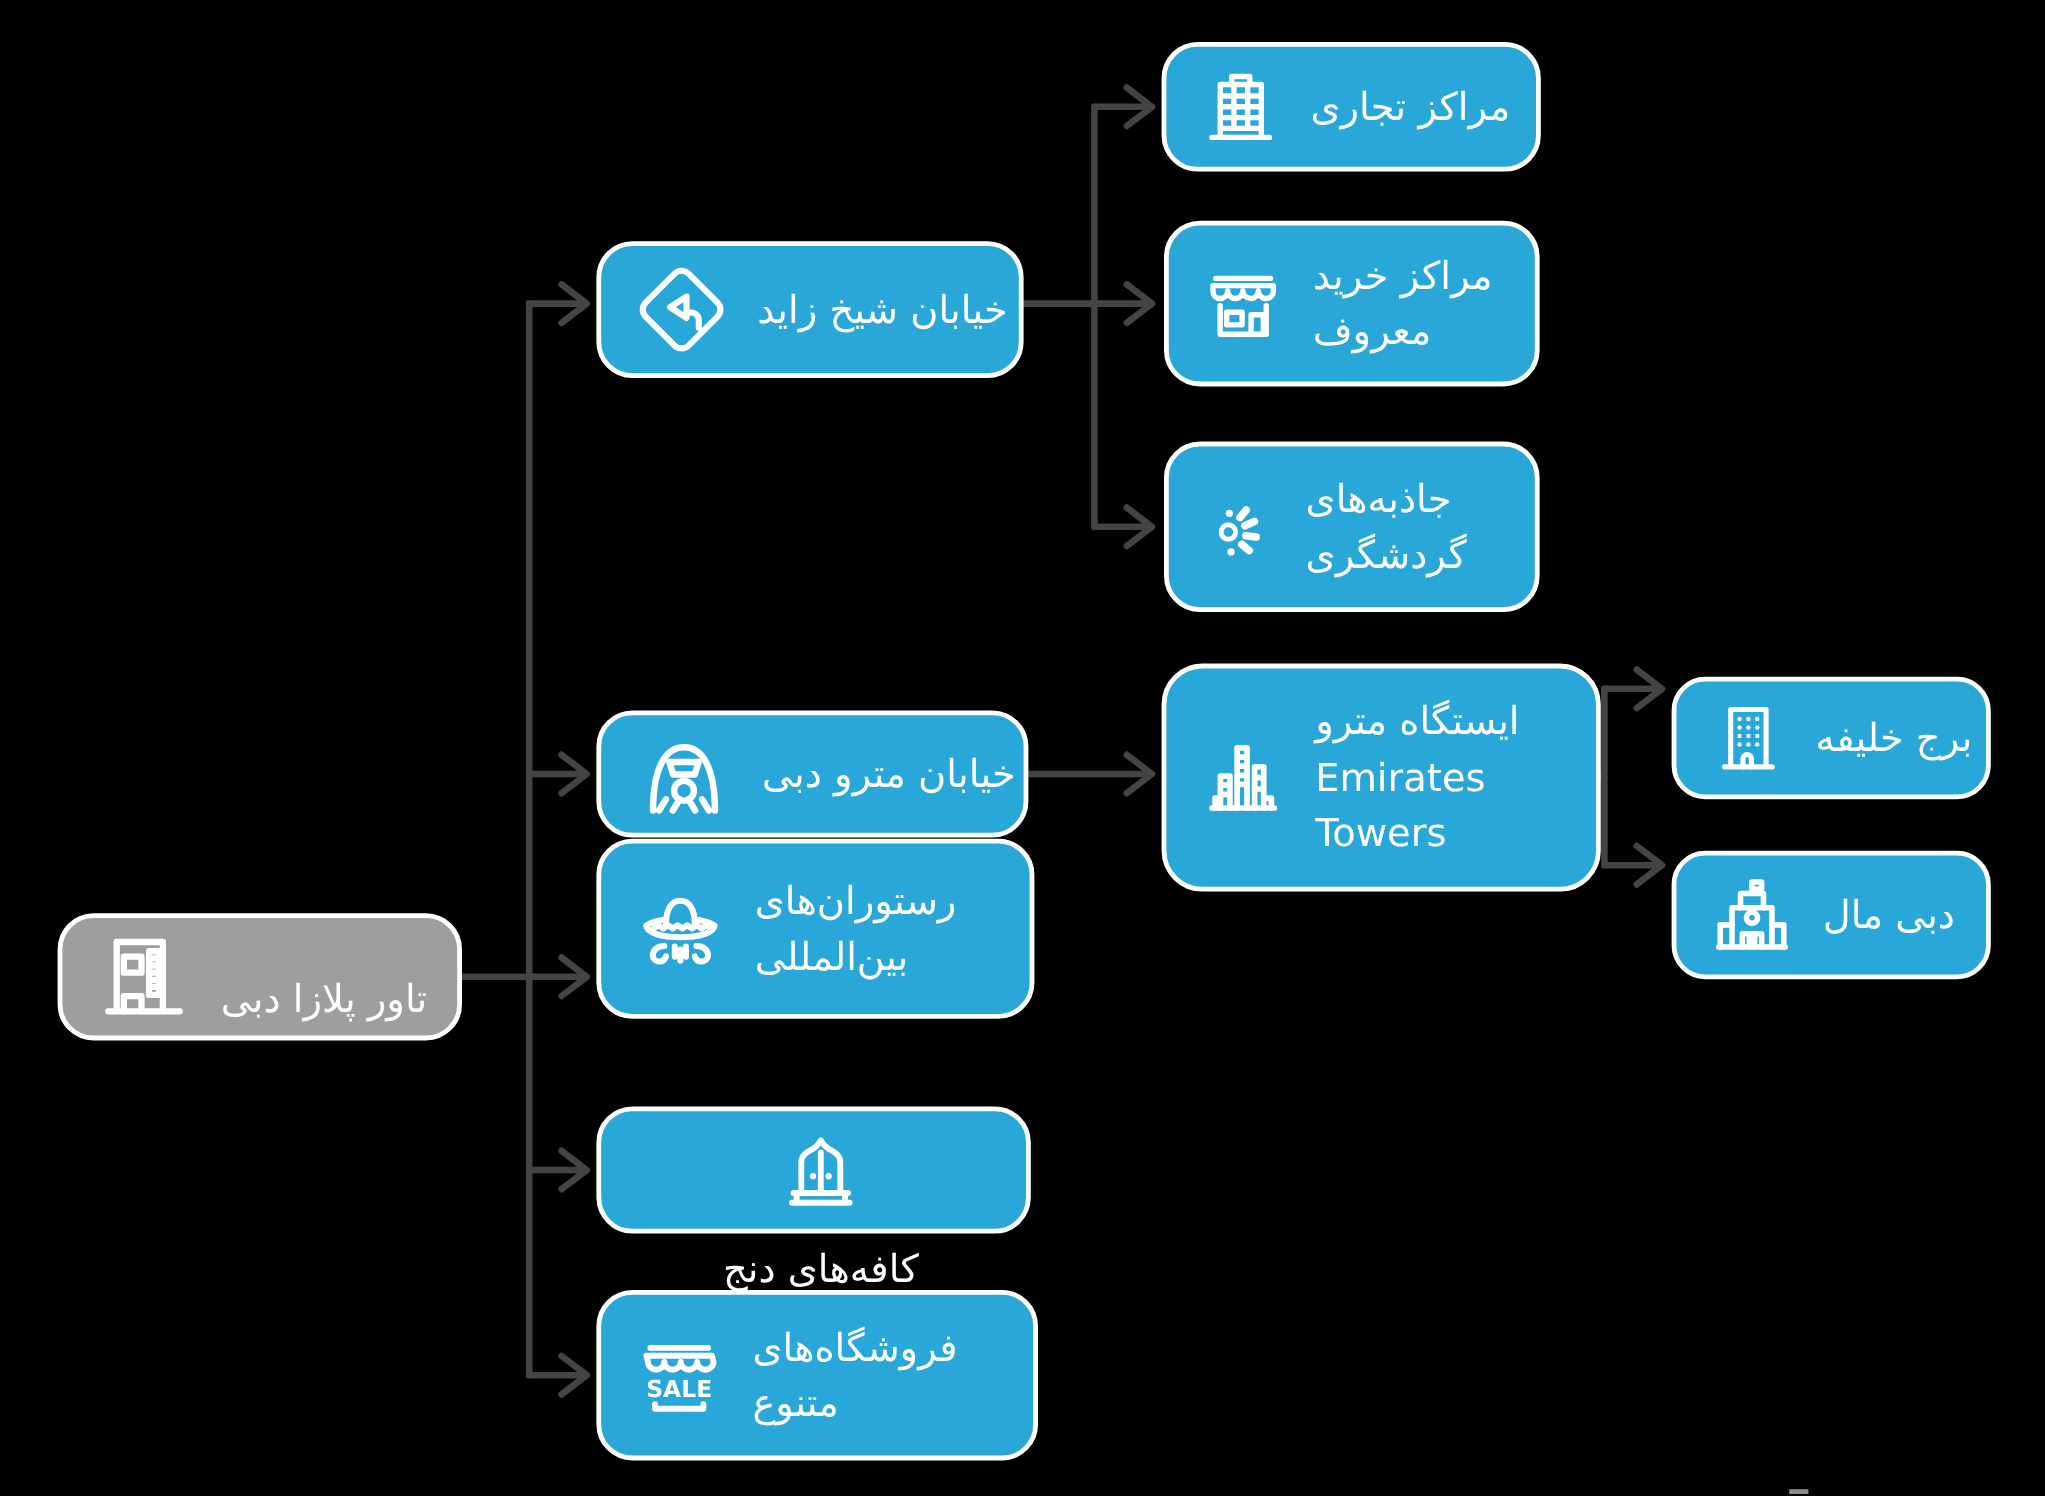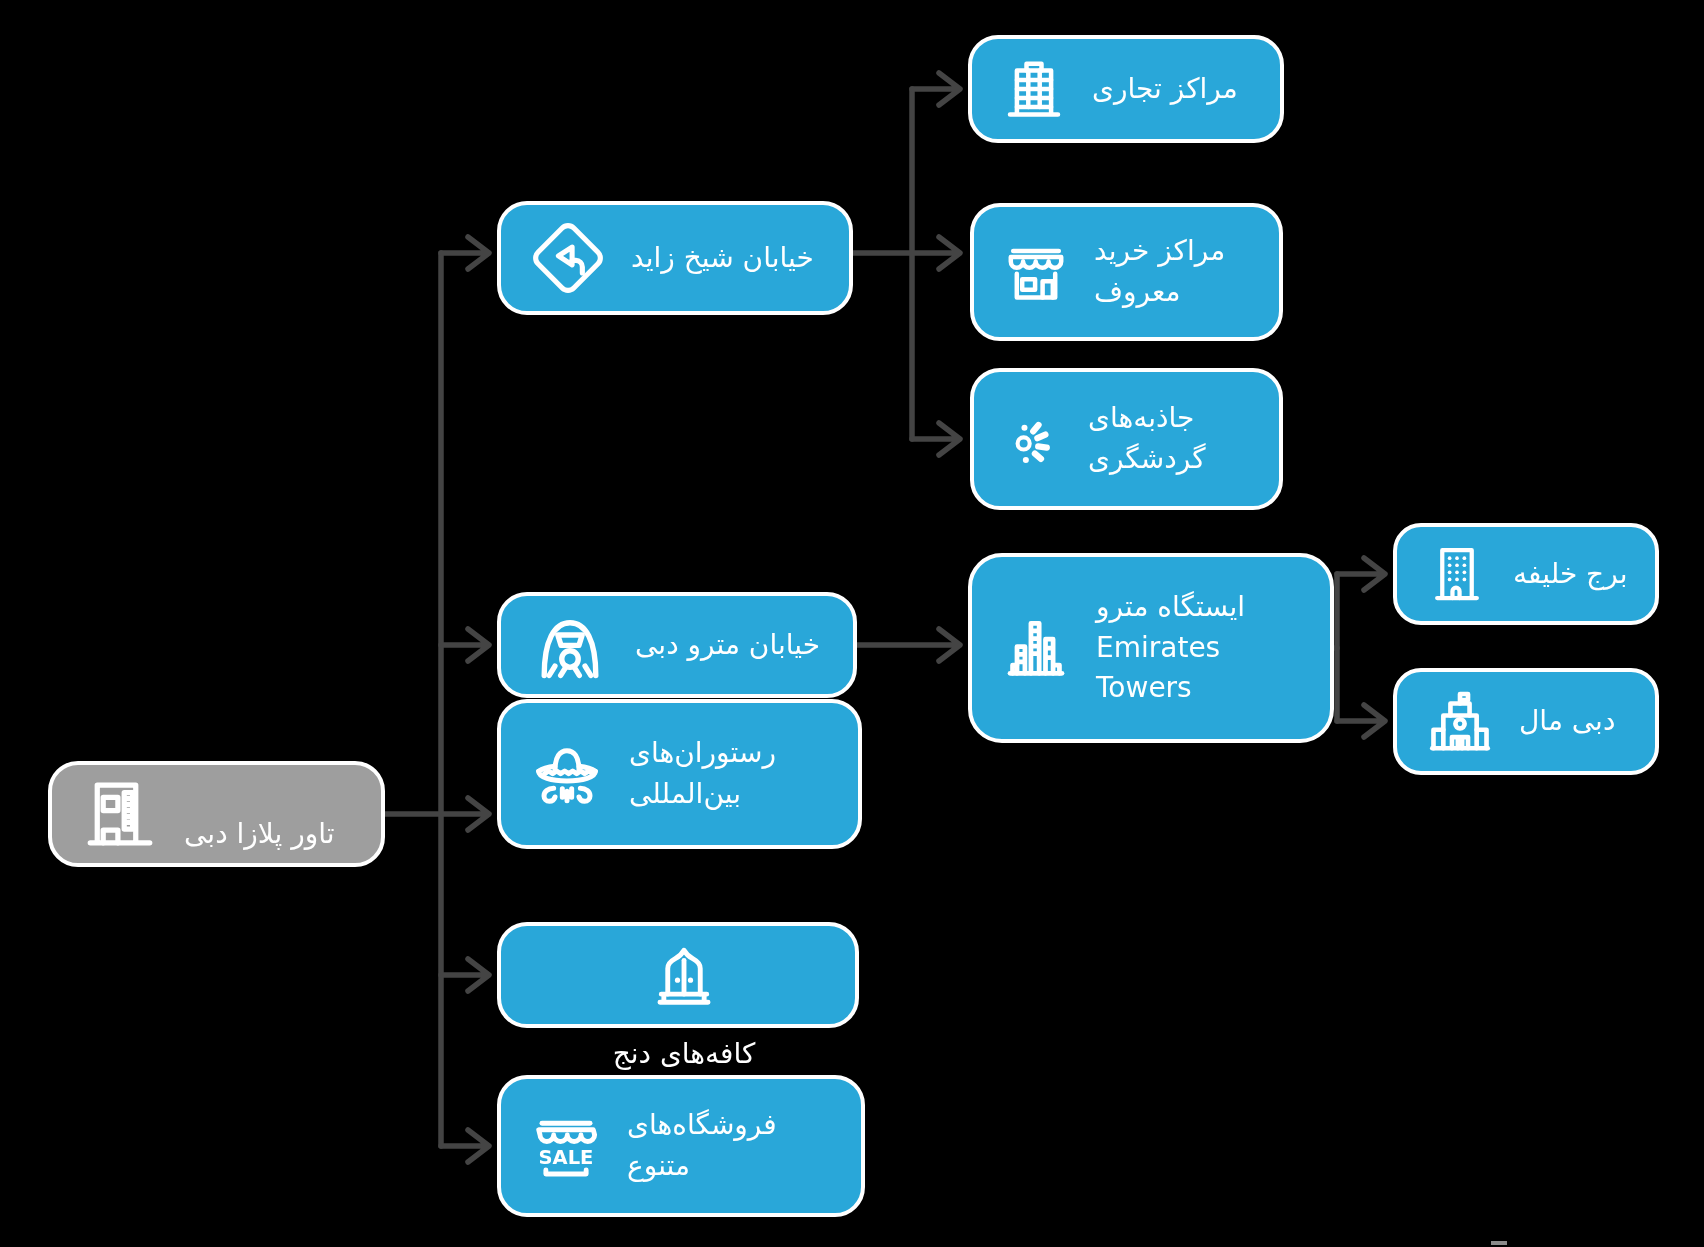--- a/index.html
+++ b/index.html
@@ -14,23 +14,23 @@
   .node{position:absolute;display:flex;align-items:center;gap:22px;
         box-sizing:border-box;padding:8px 14px 8px 26px;
         background:var(--node-blue);border:4.5px solid var(--border);border-radius:30px;
         color:var(--text);}
   .node.gray{background:var(--node-gray);}
   .node .icon{flex:0 0 auto;display:flex;align-items:center;justify-content:center;}
   .icon svg path,.icon svg rect,.icon svg circle{stroke:var(--icon);fill:none;stroke-width:1.5;
         stroke-linecap:round;stroke-linejoin:round;}
   .icon svg .fill{fill:var(--icon);stroke:none;}
   .icon svg text{fill:var(--icon);stroke:none;font-family:"DejaVu Sans",sans-serif;font-weight:bold;}
-  .label{font-size:28px;line-height:1.45;text-align:left;}
+  .label{font-size:32px;line-height:1.45;text-align:left;}
   .label .line{direction:rtl;unicode-bidi:plaintext;text-align:left;white-space:nowrap;}
-  .r34{border-radius:34px;} .r28{border-radius:28px;}
+  .r34{border-radius:34px;} .r28{border-radius:28px;margin-top:41px;}
   .speck{position:absolute;left:1491px;top:1241px;width:16px;height:4px;background:#8a8a8a;}
 </style>
 </head>
 <body>
 
 <div id="canvas">
 
   <svg id="connectors" viewBox="0 0 1704 1247">
     <path d="M385 814 H486 M468 798 L489 814 L468 830"></path>
     <path d="M441 253 V1146"></path>
@@ -82,21 +82,21 @@
         <path d="M9.5 5.8V3.6h5V5.8"></path>
         <path d="M6.3 9h11.4 M6.3 12h11.4 M6.3 15h11.4 M6.3 18h11.4"></path>
         <path d="M10.1 5.8v12.2 M13.9 5.8v12.2"></path>
       </svg>
     </span>
     <div class="label">
         <div class="line">مراکز تجاری</div>
       </div>
   </div>
 
-  <div class="node" style="left:970px;top:184px;width:313px;height:138px;margin-top:19px;">
+  <div class="node" style="left:970px;top:184px;width:313px;height:138px;">
     <span class="icon">
       <svg width="72" height="72" viewBox="0 0 24 24">
         <path d="M4.4 5h15.2 M3.6 7h16.8v1.5c0 1.15-.94 2.1-2.1 2.1s-2.1-.95-2.1-2.1c0 1.15-.94 2.1-2.1 2.1S11.9 9.65 11.9 8.5c0 1.15-.94 2.1-2.1 2.1S7.7 9.65 7.7 8.5c0 1.15-.94 2.1-2.1 2.1S3.6 9.65 3.6 8.5z"></path>
         <path d="M5.6 12.6v7.9h12.8v-7.9"></path>
         <path d="M14.2 20.5v-5.4h3.4v5.4"></path>
         <path d="M7.4 14.4h4.3v3.5H7.4z"></path>
       </svg>
     </span>
     <div class="label">
       <div class="line">مراکز خرید</div>

